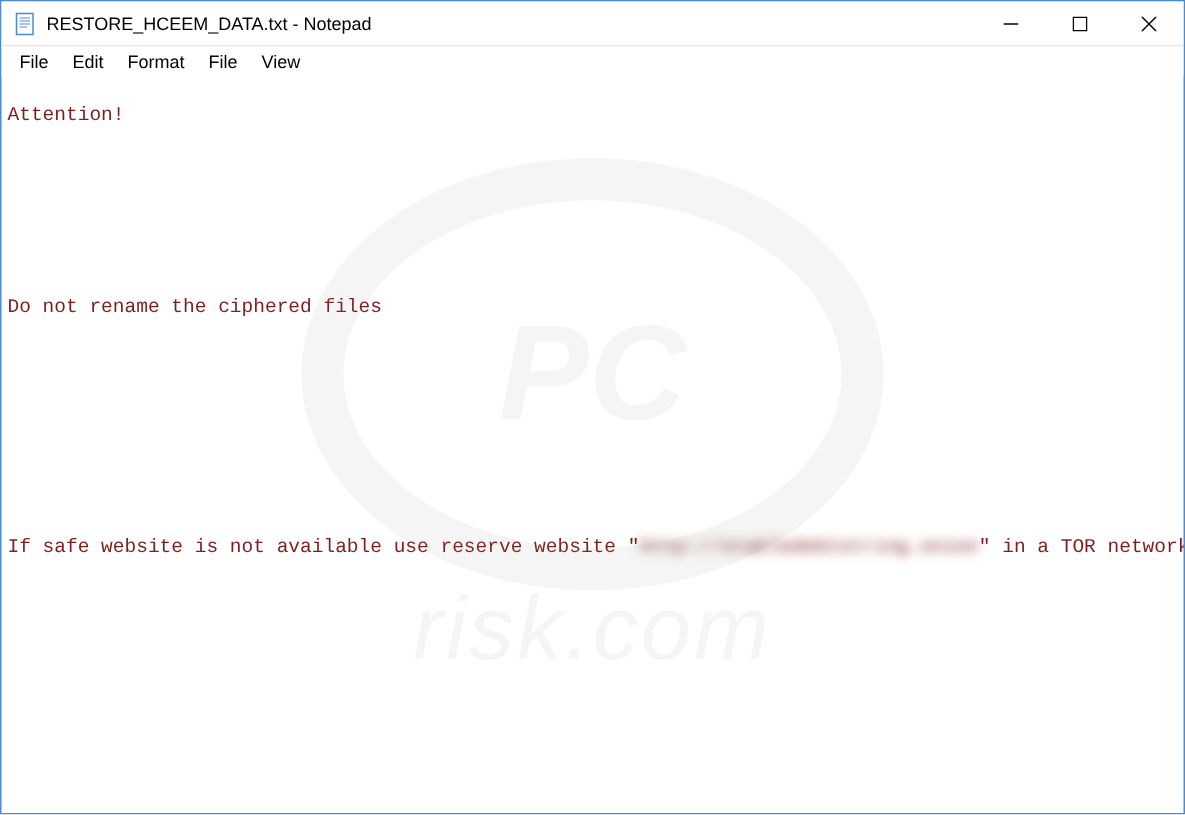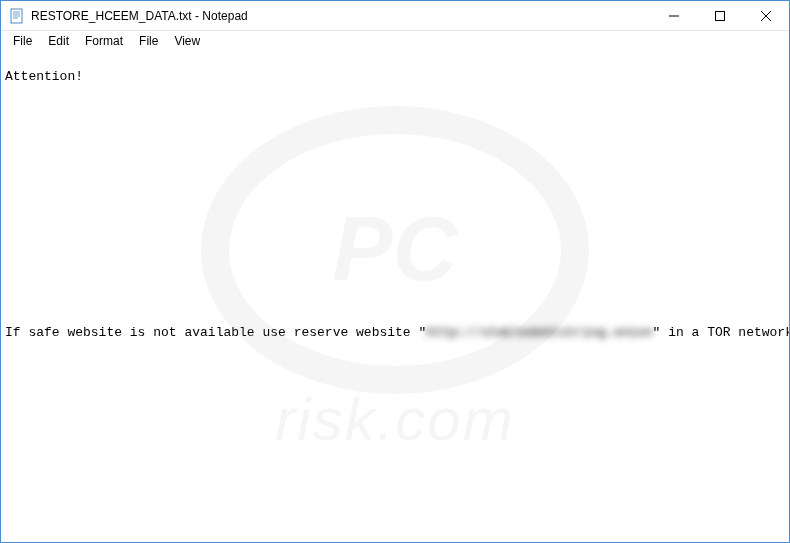--- a/index.html
+++ b/index.html
@@ -77,21 +77,21 @@
     .menu-item {
       padding: 1px 6px;
       cursor: pointer;
     }
     .content {
       flex: 1;
       padding: 2px 4px;
       font-family: Consolas, "Courier New", monospace;
       font-size: 13px;
       line-height: 16px;
-      color: #000000;
+      color: #7f1d1d;
       white-space: pre;
       overflow: hidden;
       position: relative;
     }
     .line {
       min-height: 16px;
     }
     .blurred-url {
       filter: blur(3.5px);
       display: inline;
@@ -150,20 +150,21 @@
     <span class="menu-item">Format</span>
     <span class="menu-item">File</span>
     <span class="menu-item">View</span>
   </div>
 
   <div class="content">
 <div class="line">Attention!</div>
 <div class="line"></div>
 <div class="line"></div>
 <div class="line"></div>
+<div class="line">Do not rename the ciphered files</div>
 <div class="line"></div>
 <div class="line"></div>
 <div class="line"></div>
 <div class="line"></div>
 <div class="line"><span>If safe website is not available use reserve website "</span><span class="blurred-url">http://stabledebtstring.onion</span><span>" in a TOR network.</span></div>
 <div class="line"></div>
 <div class="line"></div>
 
 
 

